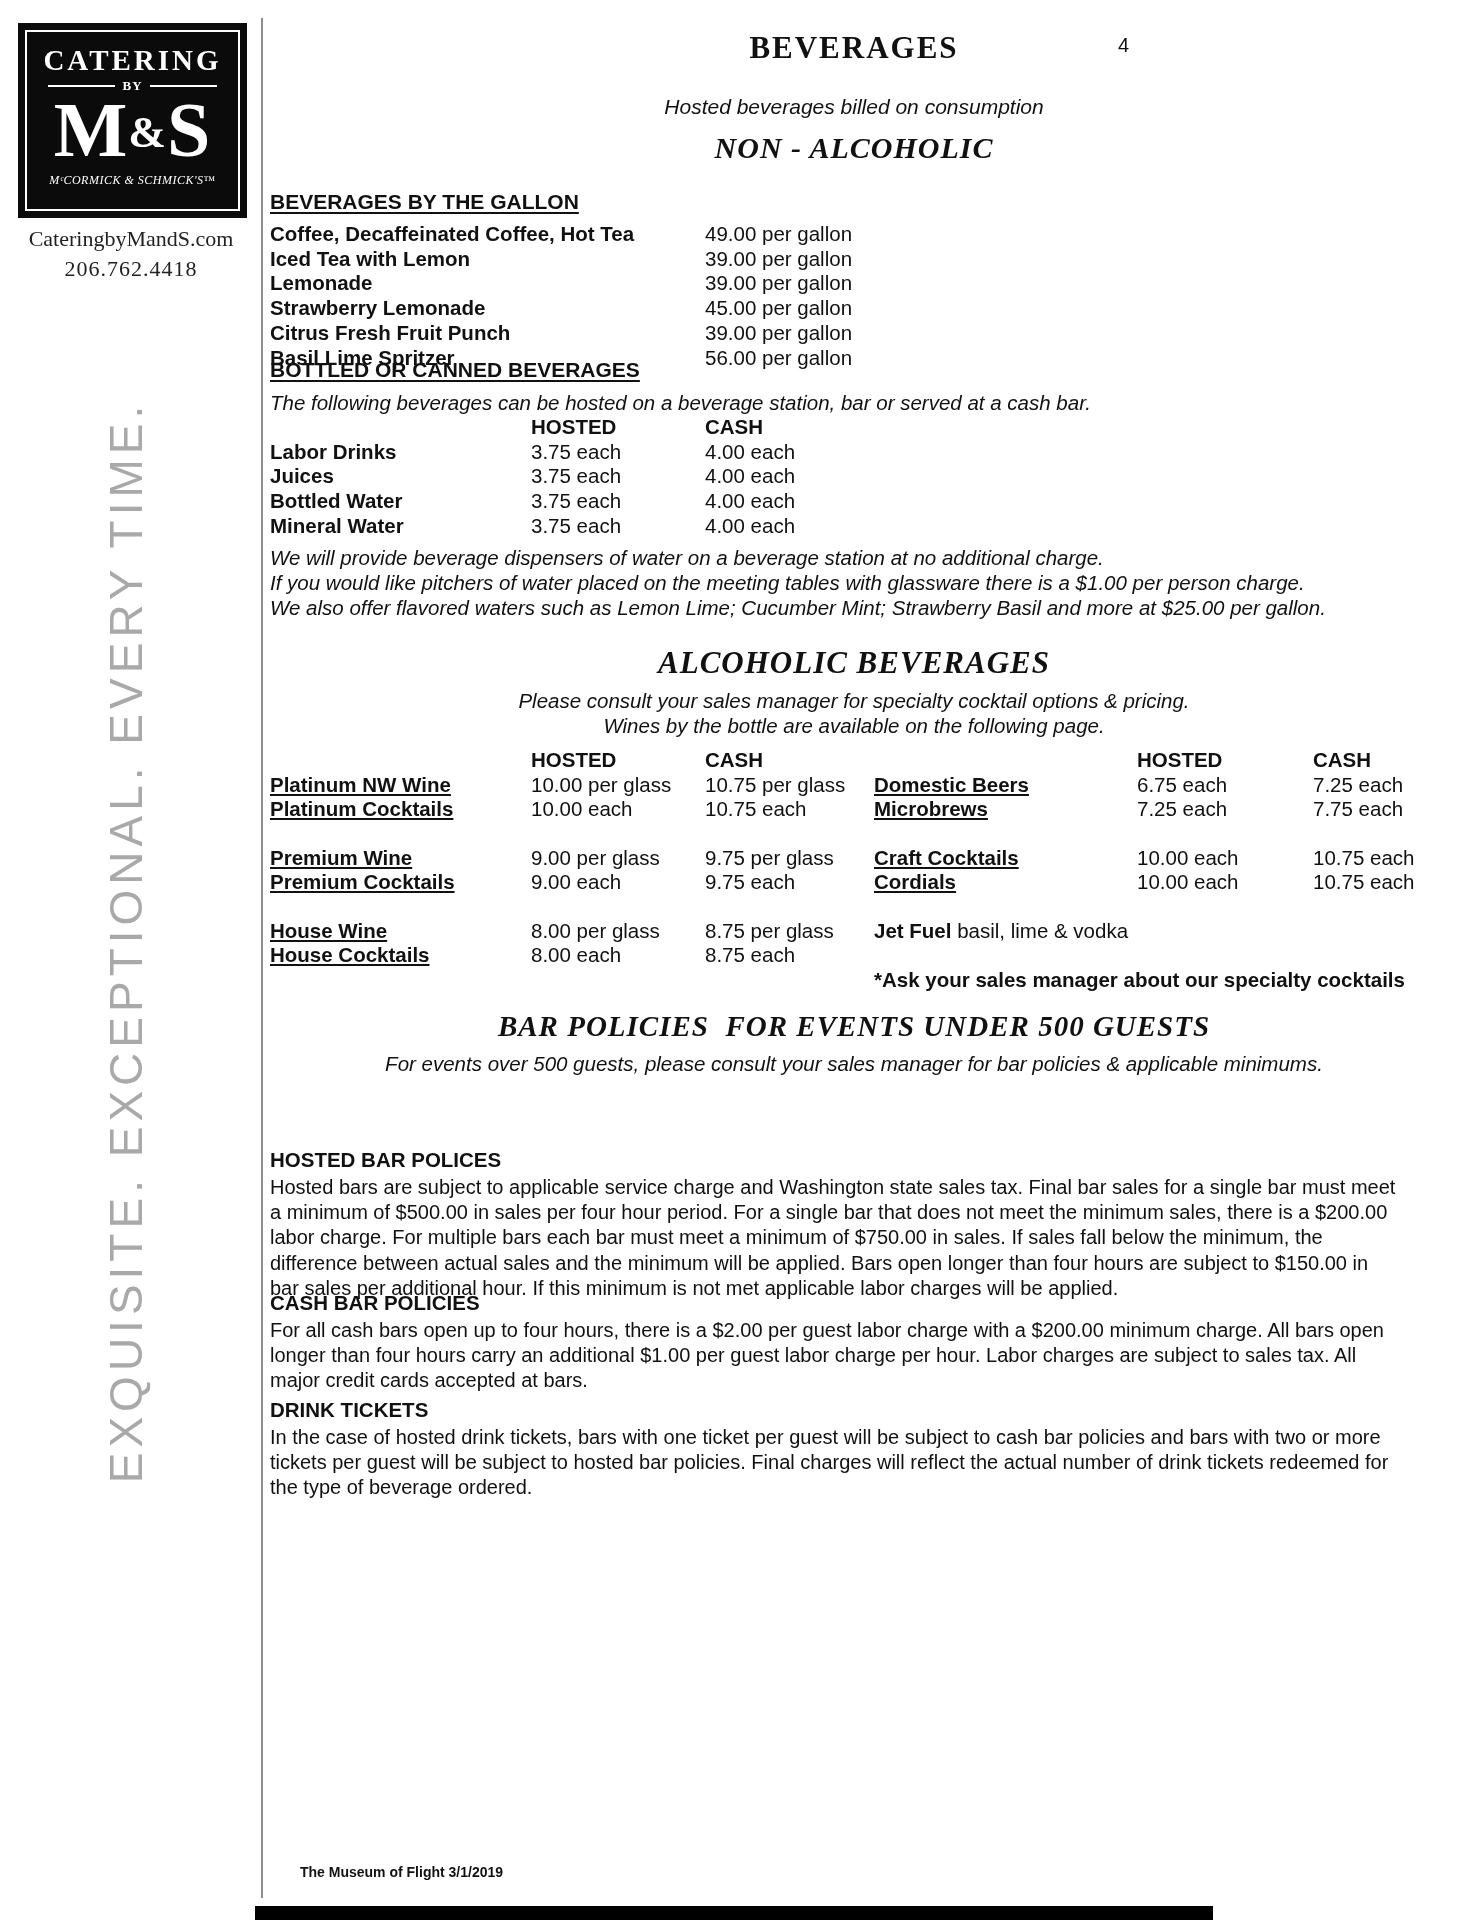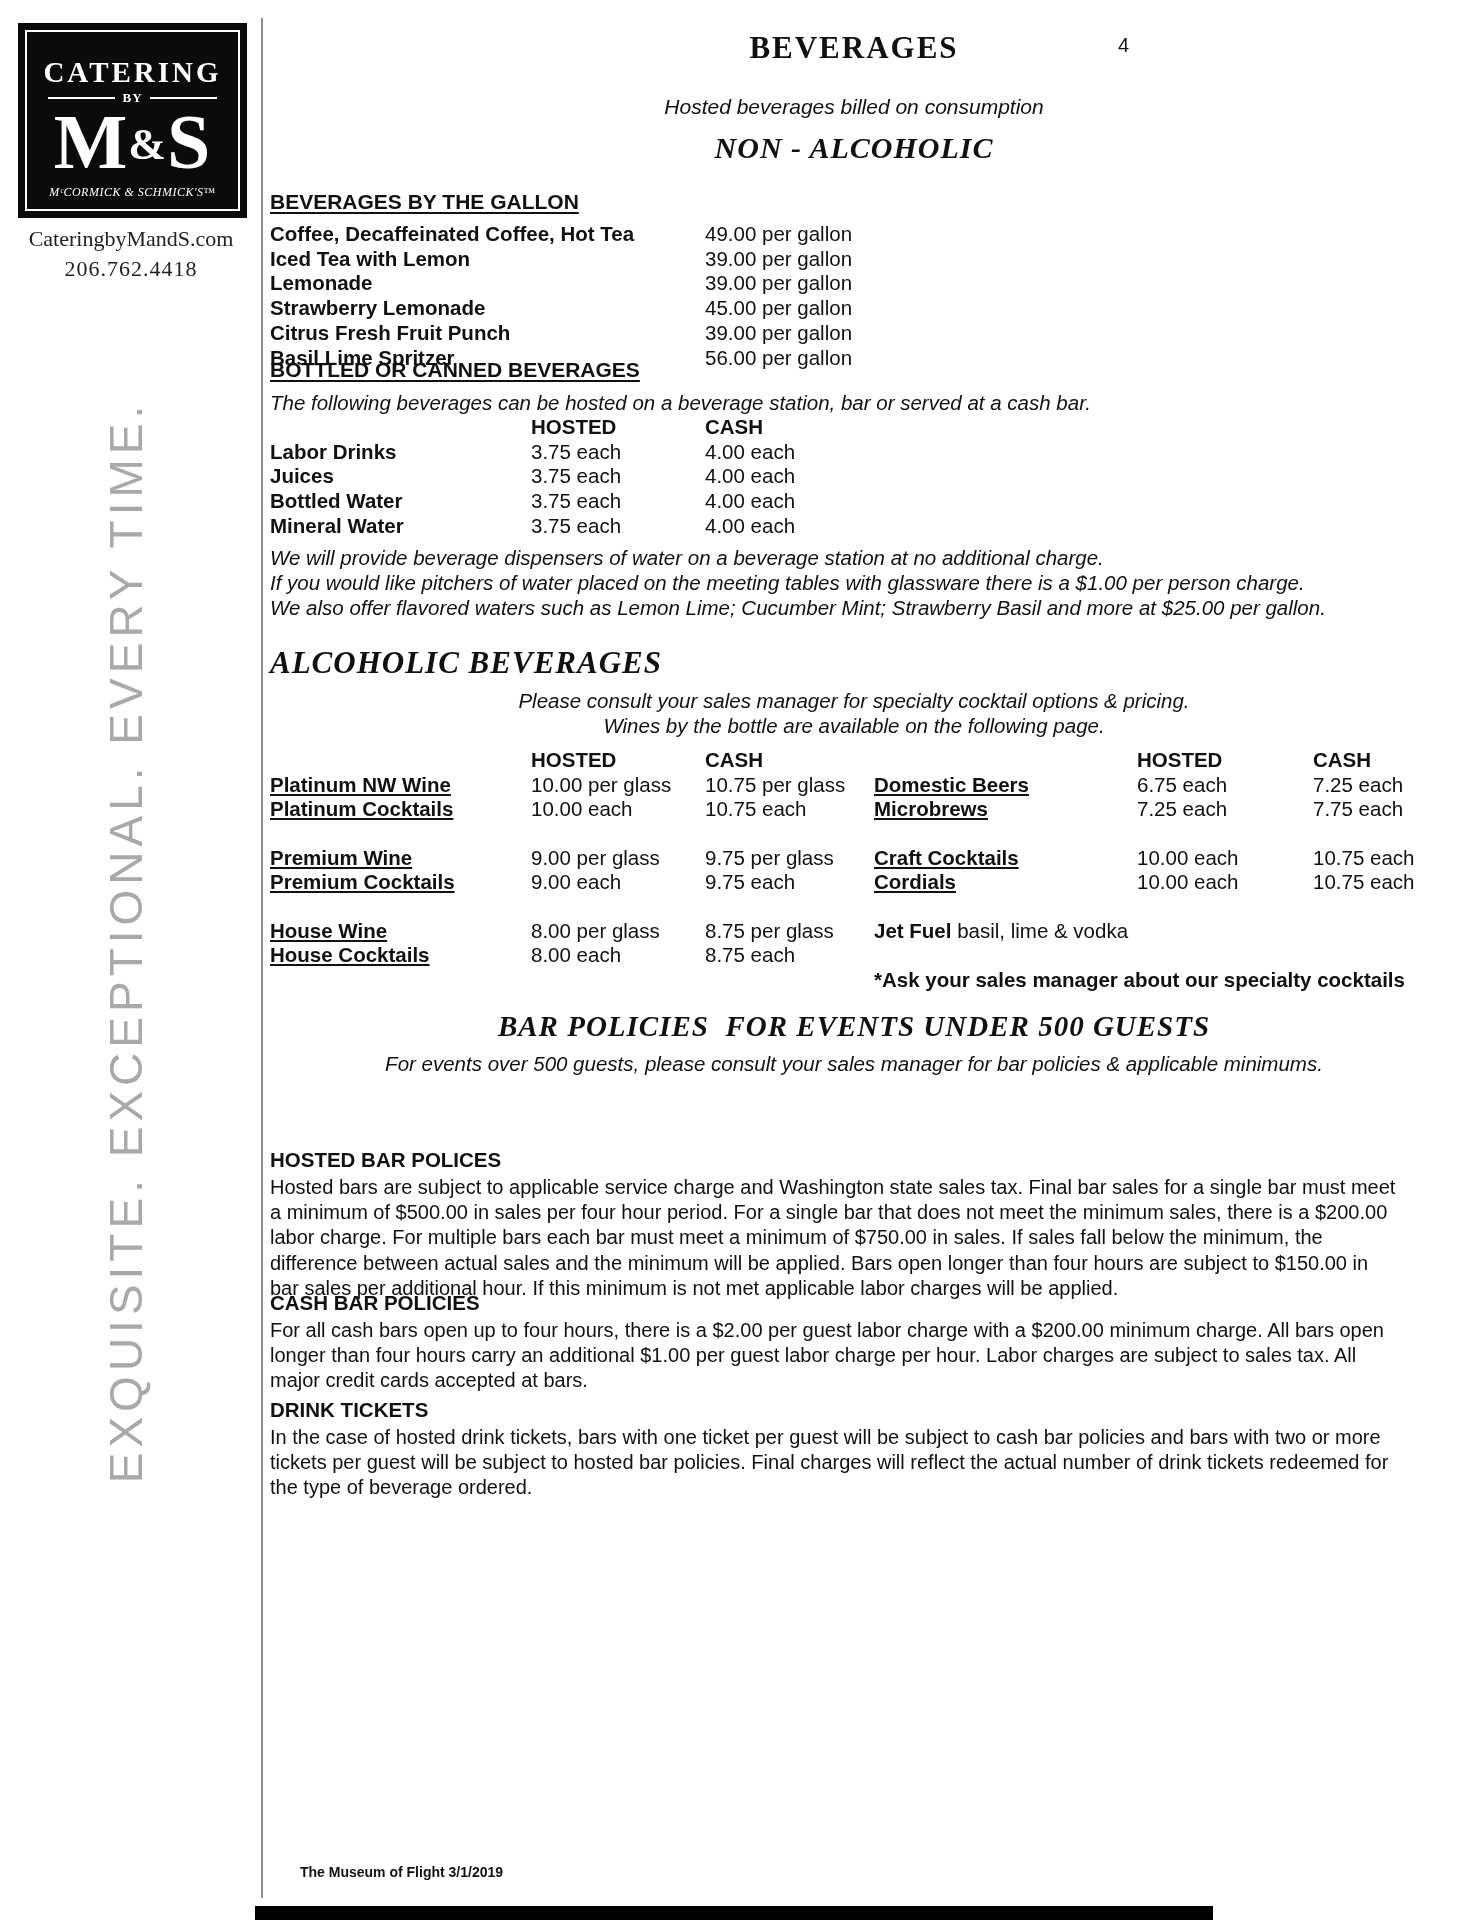--- a/index.html
+++ b/index.html
@@ -11,21 +11,21 @@
   .abs { position:absolute; }
 
   
   .divider { left:261px; top:18px; width:2px; height:1880px; background:#8e8e8e; }
 
   .logo-box { left:18px; top:23px; width:229px; height:195px; background:#0b0b0b; }
   .logo-inner {
     position:absolute; left:7px; right:7px; top:7px; bottom:7px;
     border:2px solid #fff; display:flex; flex-direction:column; align-items:center; color:#fff;
   }
-  .logo-catering { font-family:"Liberation Serif", serif; font-weight:bold; font-size:29px; letter-spacing:3px; margin-top:24px; }
+  .logo-catering { font-family:"Liberation Serif", serif; font-weight:bold; font-size:29px; letter-spacing:3px; margin-top:12px; }
   .logo-byrow { display:flex; align-items:center; gap:7px; width:80%; margin-top:1px; }
   .logo-byrow .rule { flex:1; height:2px; background:#fff; }
   .logo-by { font-family:"Liberation Serif", serif; font-size:13px; font-weight:bold; letter-spacing:1px; }
   .logo-ms { font-family:"Liberation Serif", serif; font-weight:bold; font-size:78px; line-height:72px; letter-spacing:1px; }
   .logo-ms .amp { font-size:0.58em; vertical-align:12%; }
   .logo-sub { font-family:"Liberation Serif", serif; font-size:12px; letter-spacing:0.5px; margin-top:5px; white-space:nowrap;font-style:italic; }
 
   .brand-website { left:0; top:226px; width:262px; text-align:center; font-family:"Liberation Serif", serif; font-size:22px; color:#222; }
   .brand-phone   { left:0; top:256px; width:262px; text-align:center; font-family:"Liberation Serif", serif; font-size:22px; letter-spacing:1px; color:#222; }
 
@@ -57,21 +57,21 @@
   
   .bottled { left:270px; top:358px; width:1168px; }
   .brow { display:grid; grid-template-columns:261px 174px 1fr; font-size:20.5px; line-height:24.7px; }
   .brow .name { font-weight:bold; }
   .colhead { font-weight:bold; }
 
   .waternotes { left:270px; top:545px; width:1168px; font-style:italic; font-size:20.5px; line-height:25.2px; }
 
   
   .alc { left:270px; top:645px; width:1168px; }
-  .alc-heading { text-align:left; font-family:"Liberation Serif", serif; font-weight:bold; font-style:italic;
+  .alc-heading { text-align:center; font-family:"Liberation Serif", serif; font-weight:bold; font-style:italic;
     font-size:31px; letter-spacing:1px; margin-bottom:8px; }
   .alc-note { text-align:center; font-style:italic; font-size:20.5px; line-height:24.5px; }
   .atable { margin-top:10px; }
   .arow { display:grid; grid-template-columns:261px 174px 169px 263px 176px 1fr; font-size:20.5px; line-height:24.5px; }
   .arow .name { font-weight:bold;text-decoration:underline; }
   .mt24 { margin-top:24px; }
   .aspecial { grid-column:4 / 7; }
 
   
   .barpol-heading { left:270px; top:1010px; width:1168px; text-align:center;

